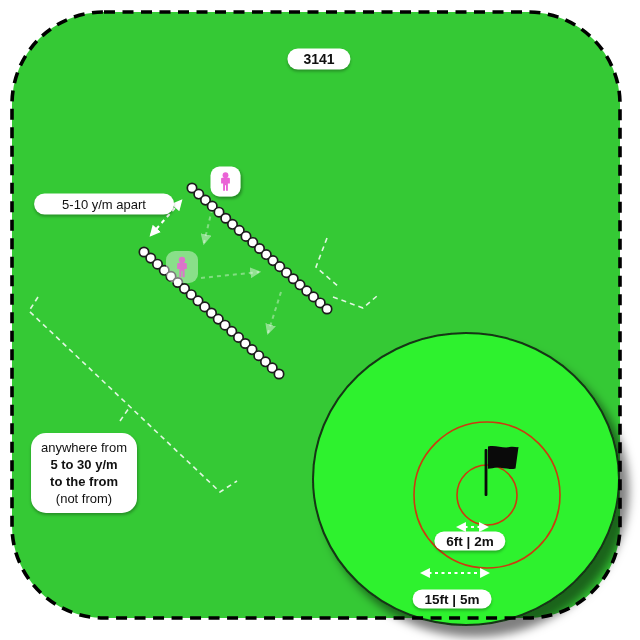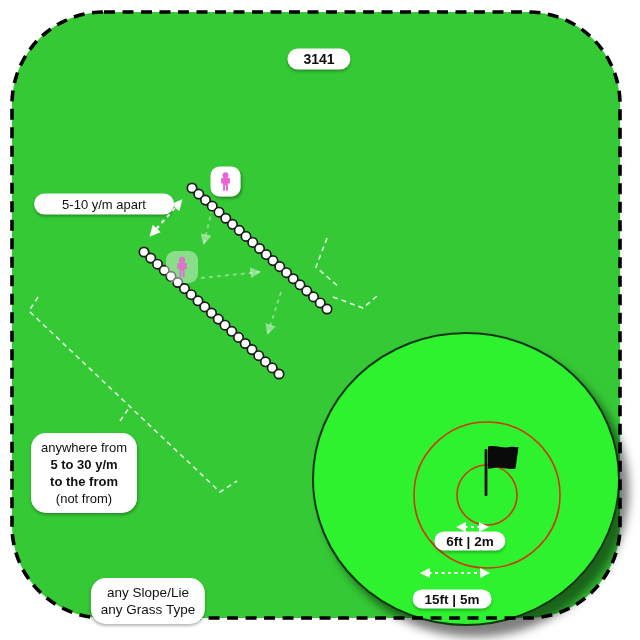--- a/index.html
+++ b/index.html
@@ -141,21 +141,17 @@
   <div class="pill" style="left:104px;top:204px;">5-10 y/m apart</div>
 
 
   <div class="pill box" style="left:84px;top:473px;">
     <div>anywhere from</div>
     <div class="bold-line">5 to 30 y/m</div>
     <div class="bold-line">to the from</div>
     <div>(not from)</div>
   </div>
 
-  <div class="pill box" style="left:148px;top:601px;font-size:13.5px;">
-    <div>any Slope/Lie</div>
-    <div>any Grass Type</div>
-  </div>
 
   <div class="pill dim" style="left:470px;top:541px;">6ft | 2m</div>
 
   <div class="pill dim" style="left:452px;top:589px;margin-top:10px;">15ft | 5m</div>
 </div>
 
 </body></html>

